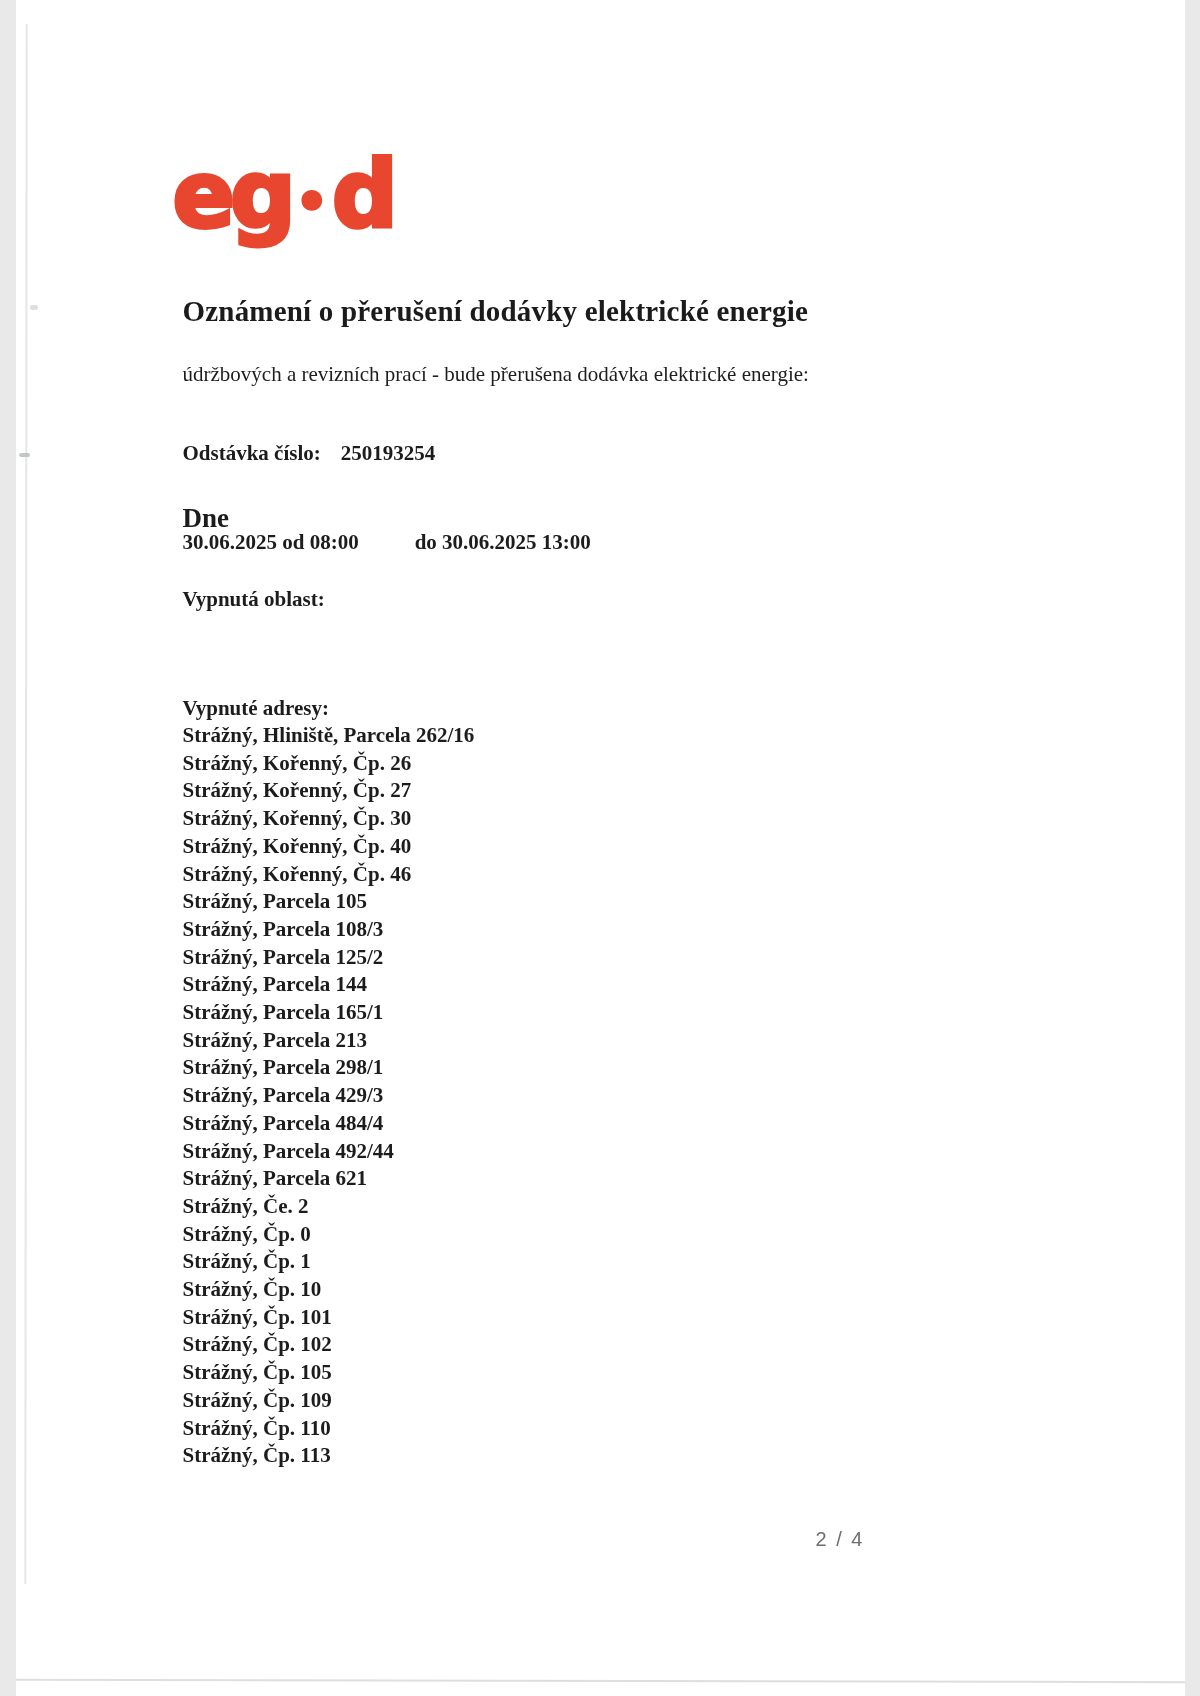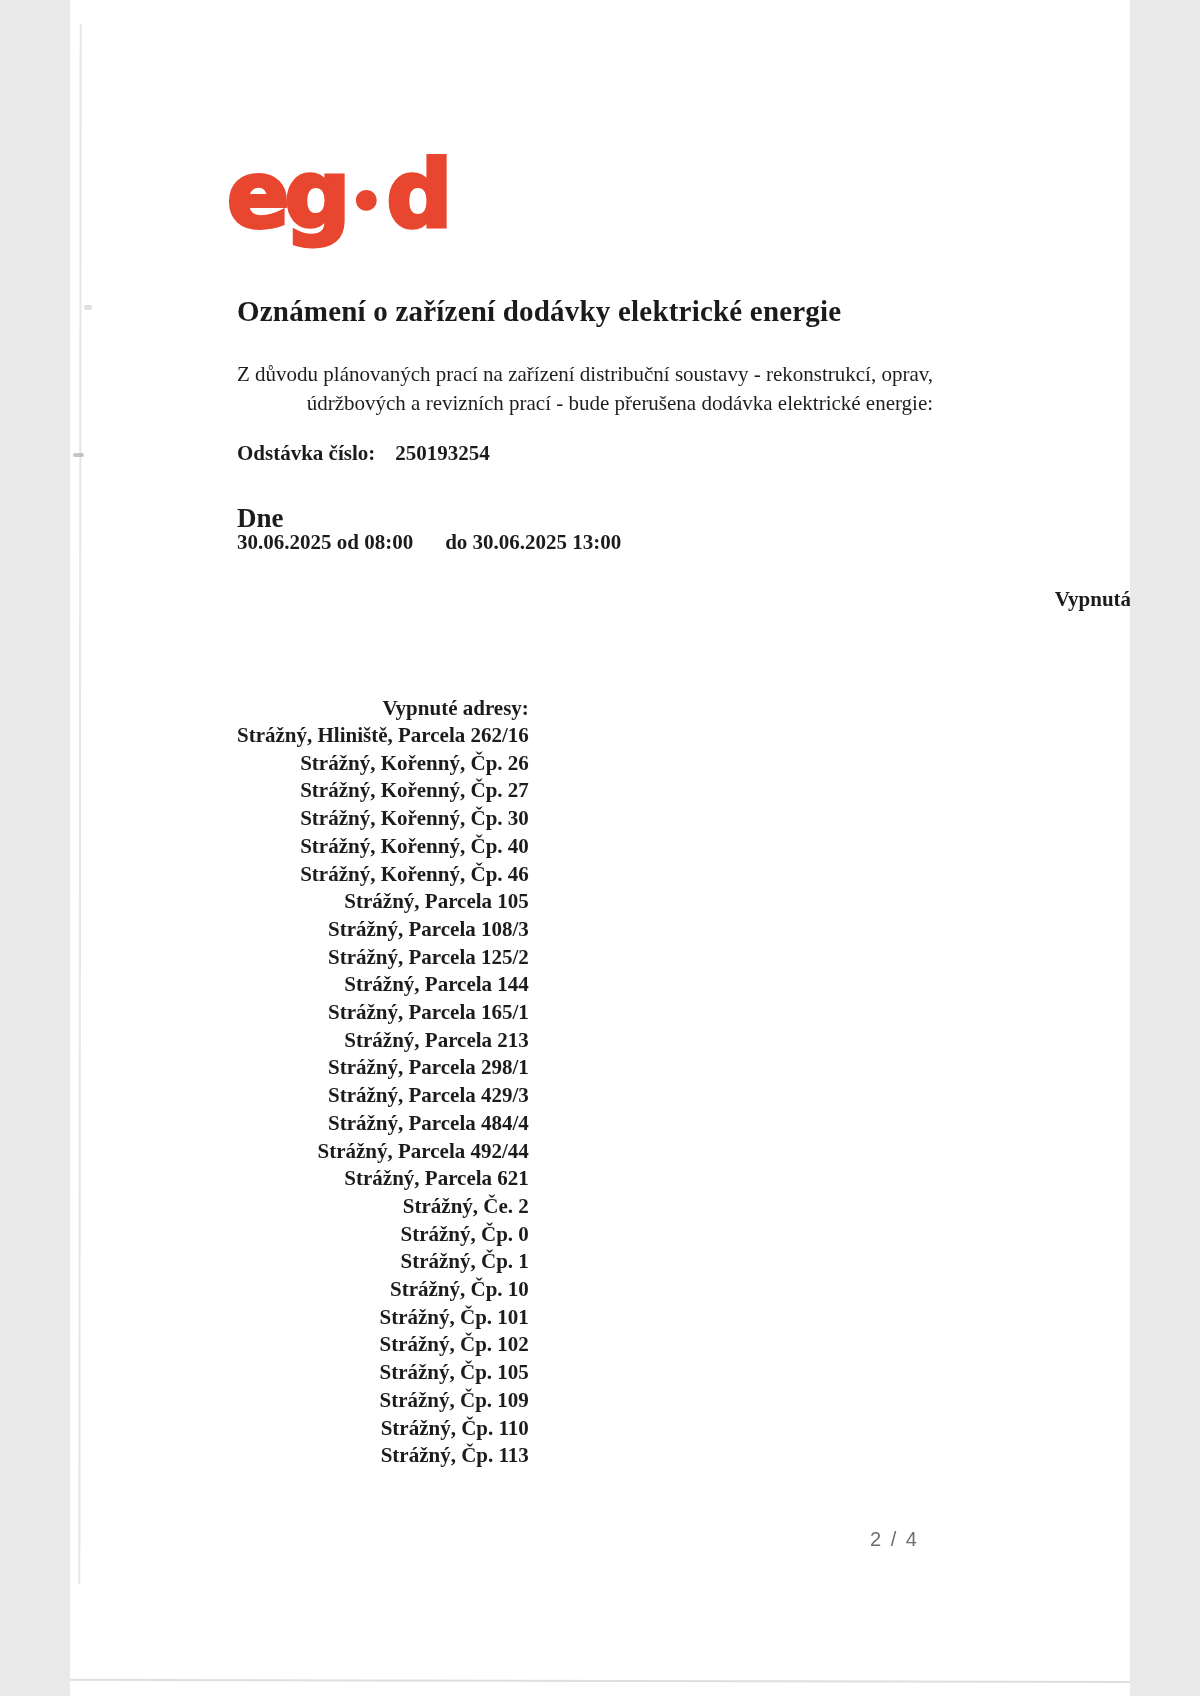--- a/index.html
+++ b/index.html
@@ -2,28 +2,27 @@
 <html><head>
 <meta charset="utf-8">
 <style>
   html, body {
     margin: 0;
     padding: 0;
     background: #e9e9e9;
   }
   .page {
     position: relative;
-    width: 1060px;
+    width: 1169px;
     height: 1696px;
     margin: 0 auto;
     background: #ffffff;
     overflow: hidden;
     font-family: "Liberation Serif", "DejaVu Serif", serif;
     color: #1c1c1c;
-    text-align: right;
   }
 
   
   .artifact { position: absolute; pointer-events: none; }
   .vline {
     left: 9px; top: 24px;
     width: 2px; height: 1560px;
     background: #ccd3d0;
     opacity: 0.55;
     transform: rotate(0.05deg);
@@ -103,21 +102,21 @@
     font-size: 27px;
     font-weight: 700;
   }
   .date-line {
     position: absolute;
     left: 167px; top: 530px;
     font-size: 21px;
     font-weight: 700;
     white-space: nowrap;
   }
-  .date-line .date-to { margin-left: 32px; }
+  .date-line .date-to { margin-left: 56px; }
 
   .area-section {
     position: absolute;
     left: 167px; top: 584px;
     font-size: 21px;
     font-weight: 700;
     width: 960px;
   }
   .area-label { line-height: 30px; }
   .area-line  { line-height: 27.5px; }
@@ -145,24 +144,23 @@
 
 <div class="page">
 
   <div class="artifact vline"></div>
   <div class="artifact dash-a"></div>
   <div class="artifact dash-b"></div>
   <div class="artifact hline-bottom"></div>
 
   <div class="logo" style="color: rgb(232, 70, 47); -webkit-text-stroke: 4px rgb(232, 70, 47);"><span>eg</span><span class="logo-dot">•</span><span>d</span></div>
 
-  <h1 class="title">Oznámení o zařízení dodávky elektrické energie</h1>
+  <h1 class="title">Oznámení o přerušení dodávky elektrické energie</h1>
 
   <div class="intro">
-      <div class="intro-line">Z důvodu plánovaných prací na zařízení distribuční soustavy - rekonstrukcí, oprav,</div>
       <div class="intro-line">údržbových a revizních prací - bude přerušena dodávka elektrické energie:</div>
     </div>
 
   <div class="outage-line">
     <span>Odstávka číslo:</span><span class="num">250193254</span>
   </div>
 
   <div class="dne-label">Dne</div>
 
   <div class="date-line">

